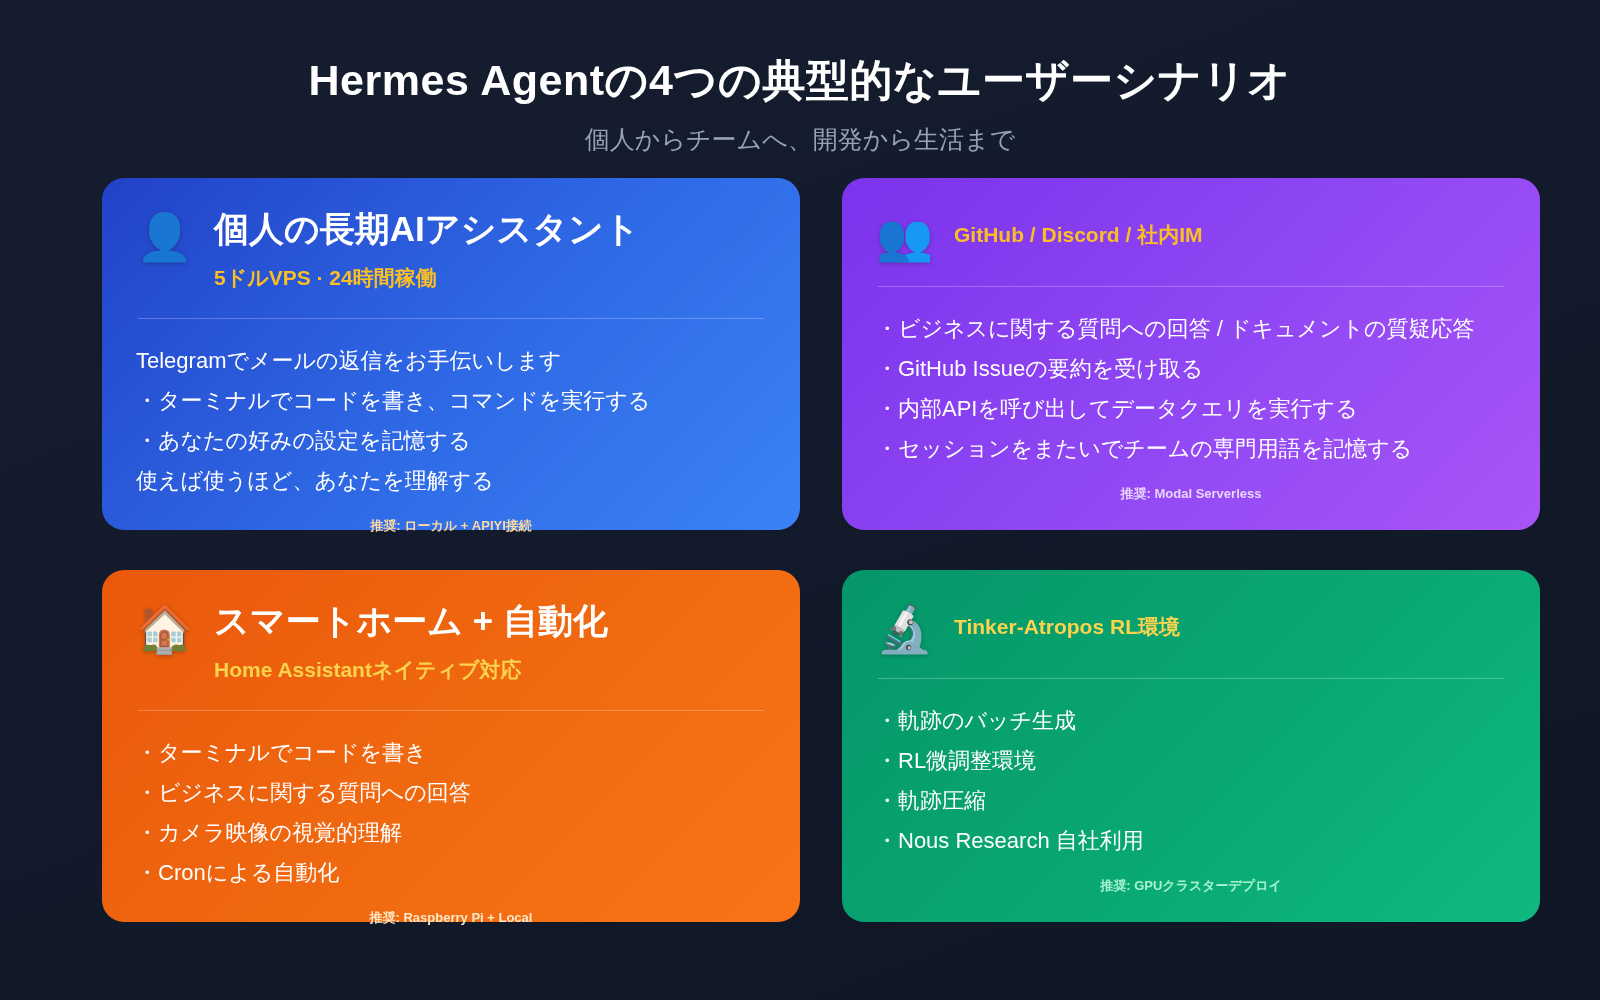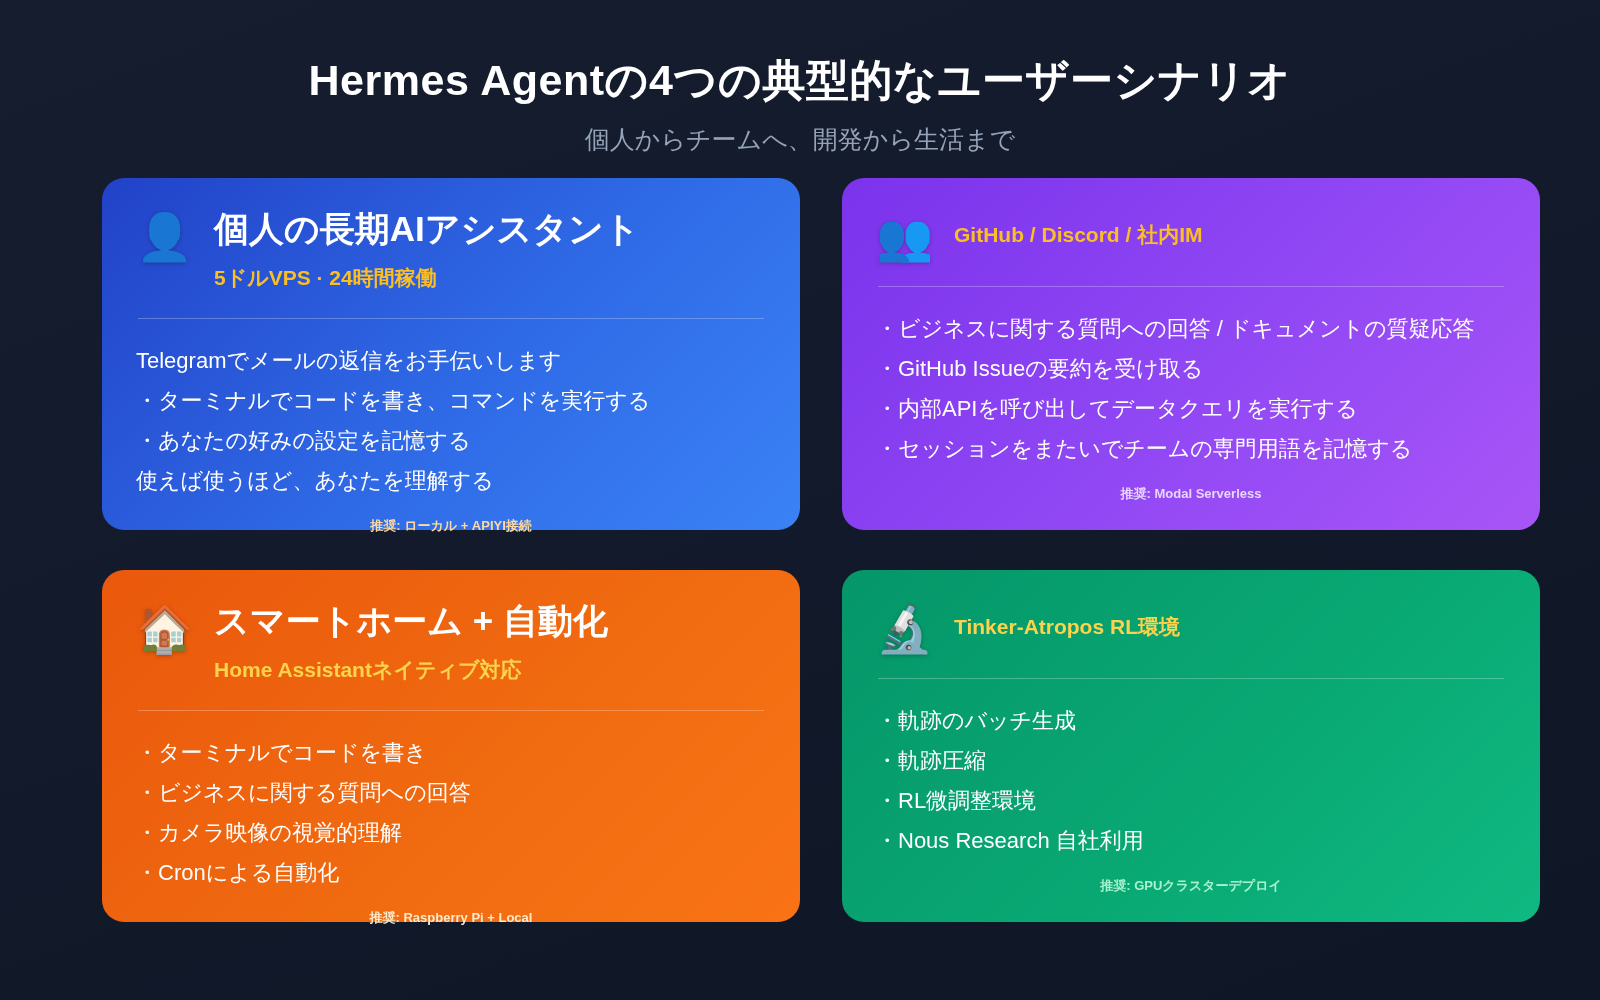--- a/index.html
+++ b/index.html
@@ -197,21 +197,21 @@
     <div class="card card-green">
       <div class="card-head">
         <div class="card-emoji">🔬</div>
         <div class="card-headtext">
           <div class="card-subtitle sub-amber2">Tinker-Atropos RL環境</div>
         </div>
       </div>
       <div class="divider"></div>
       <div class="card-body">
         <div class="body-line">・軌跡のバッチ生成</div>
+        <div class="body-line">・RL微調整環境</div>
         <div class="body-line">・軌跡圧縮</div>
-        <div class="body-line">・RL微調整環境</div>
         <div class="body-line">・Nous Research 自社利用</div>
         <div class="card-footer foot-green">推奨: GPUクラスターデプロイ</div>
       </div>
     </div>
 
   </div>
 </div>
 
 </body></html>

